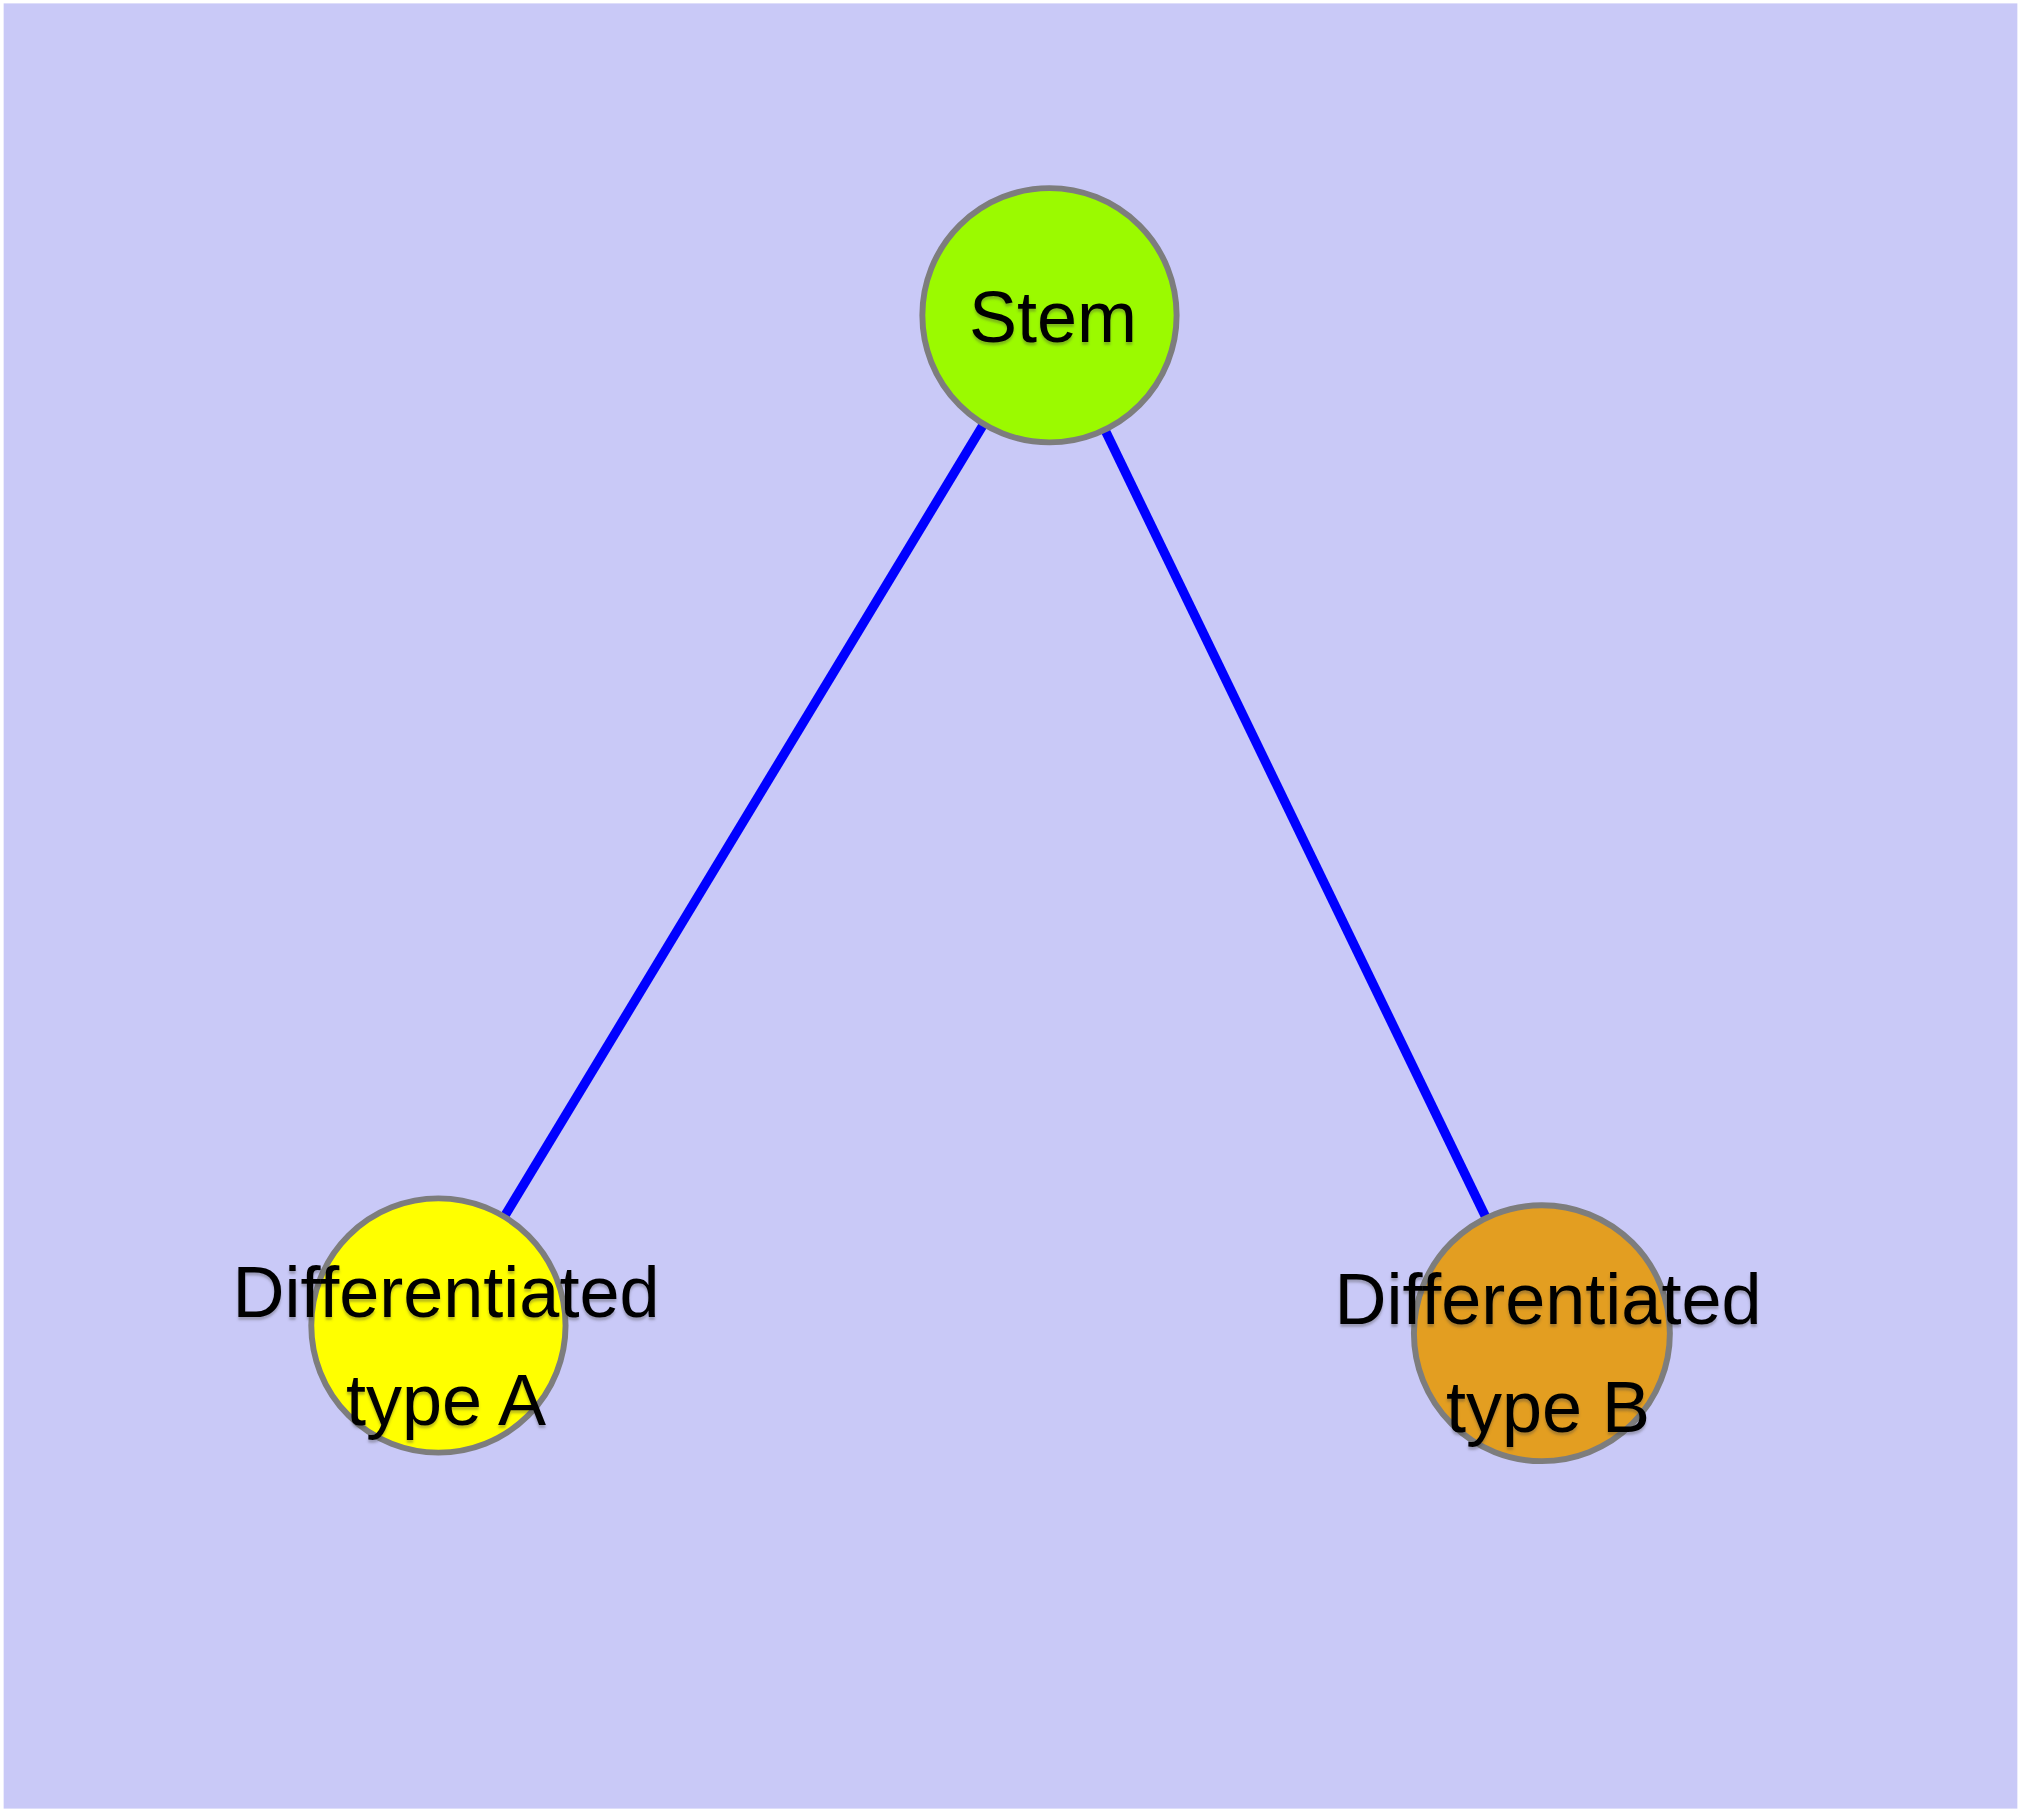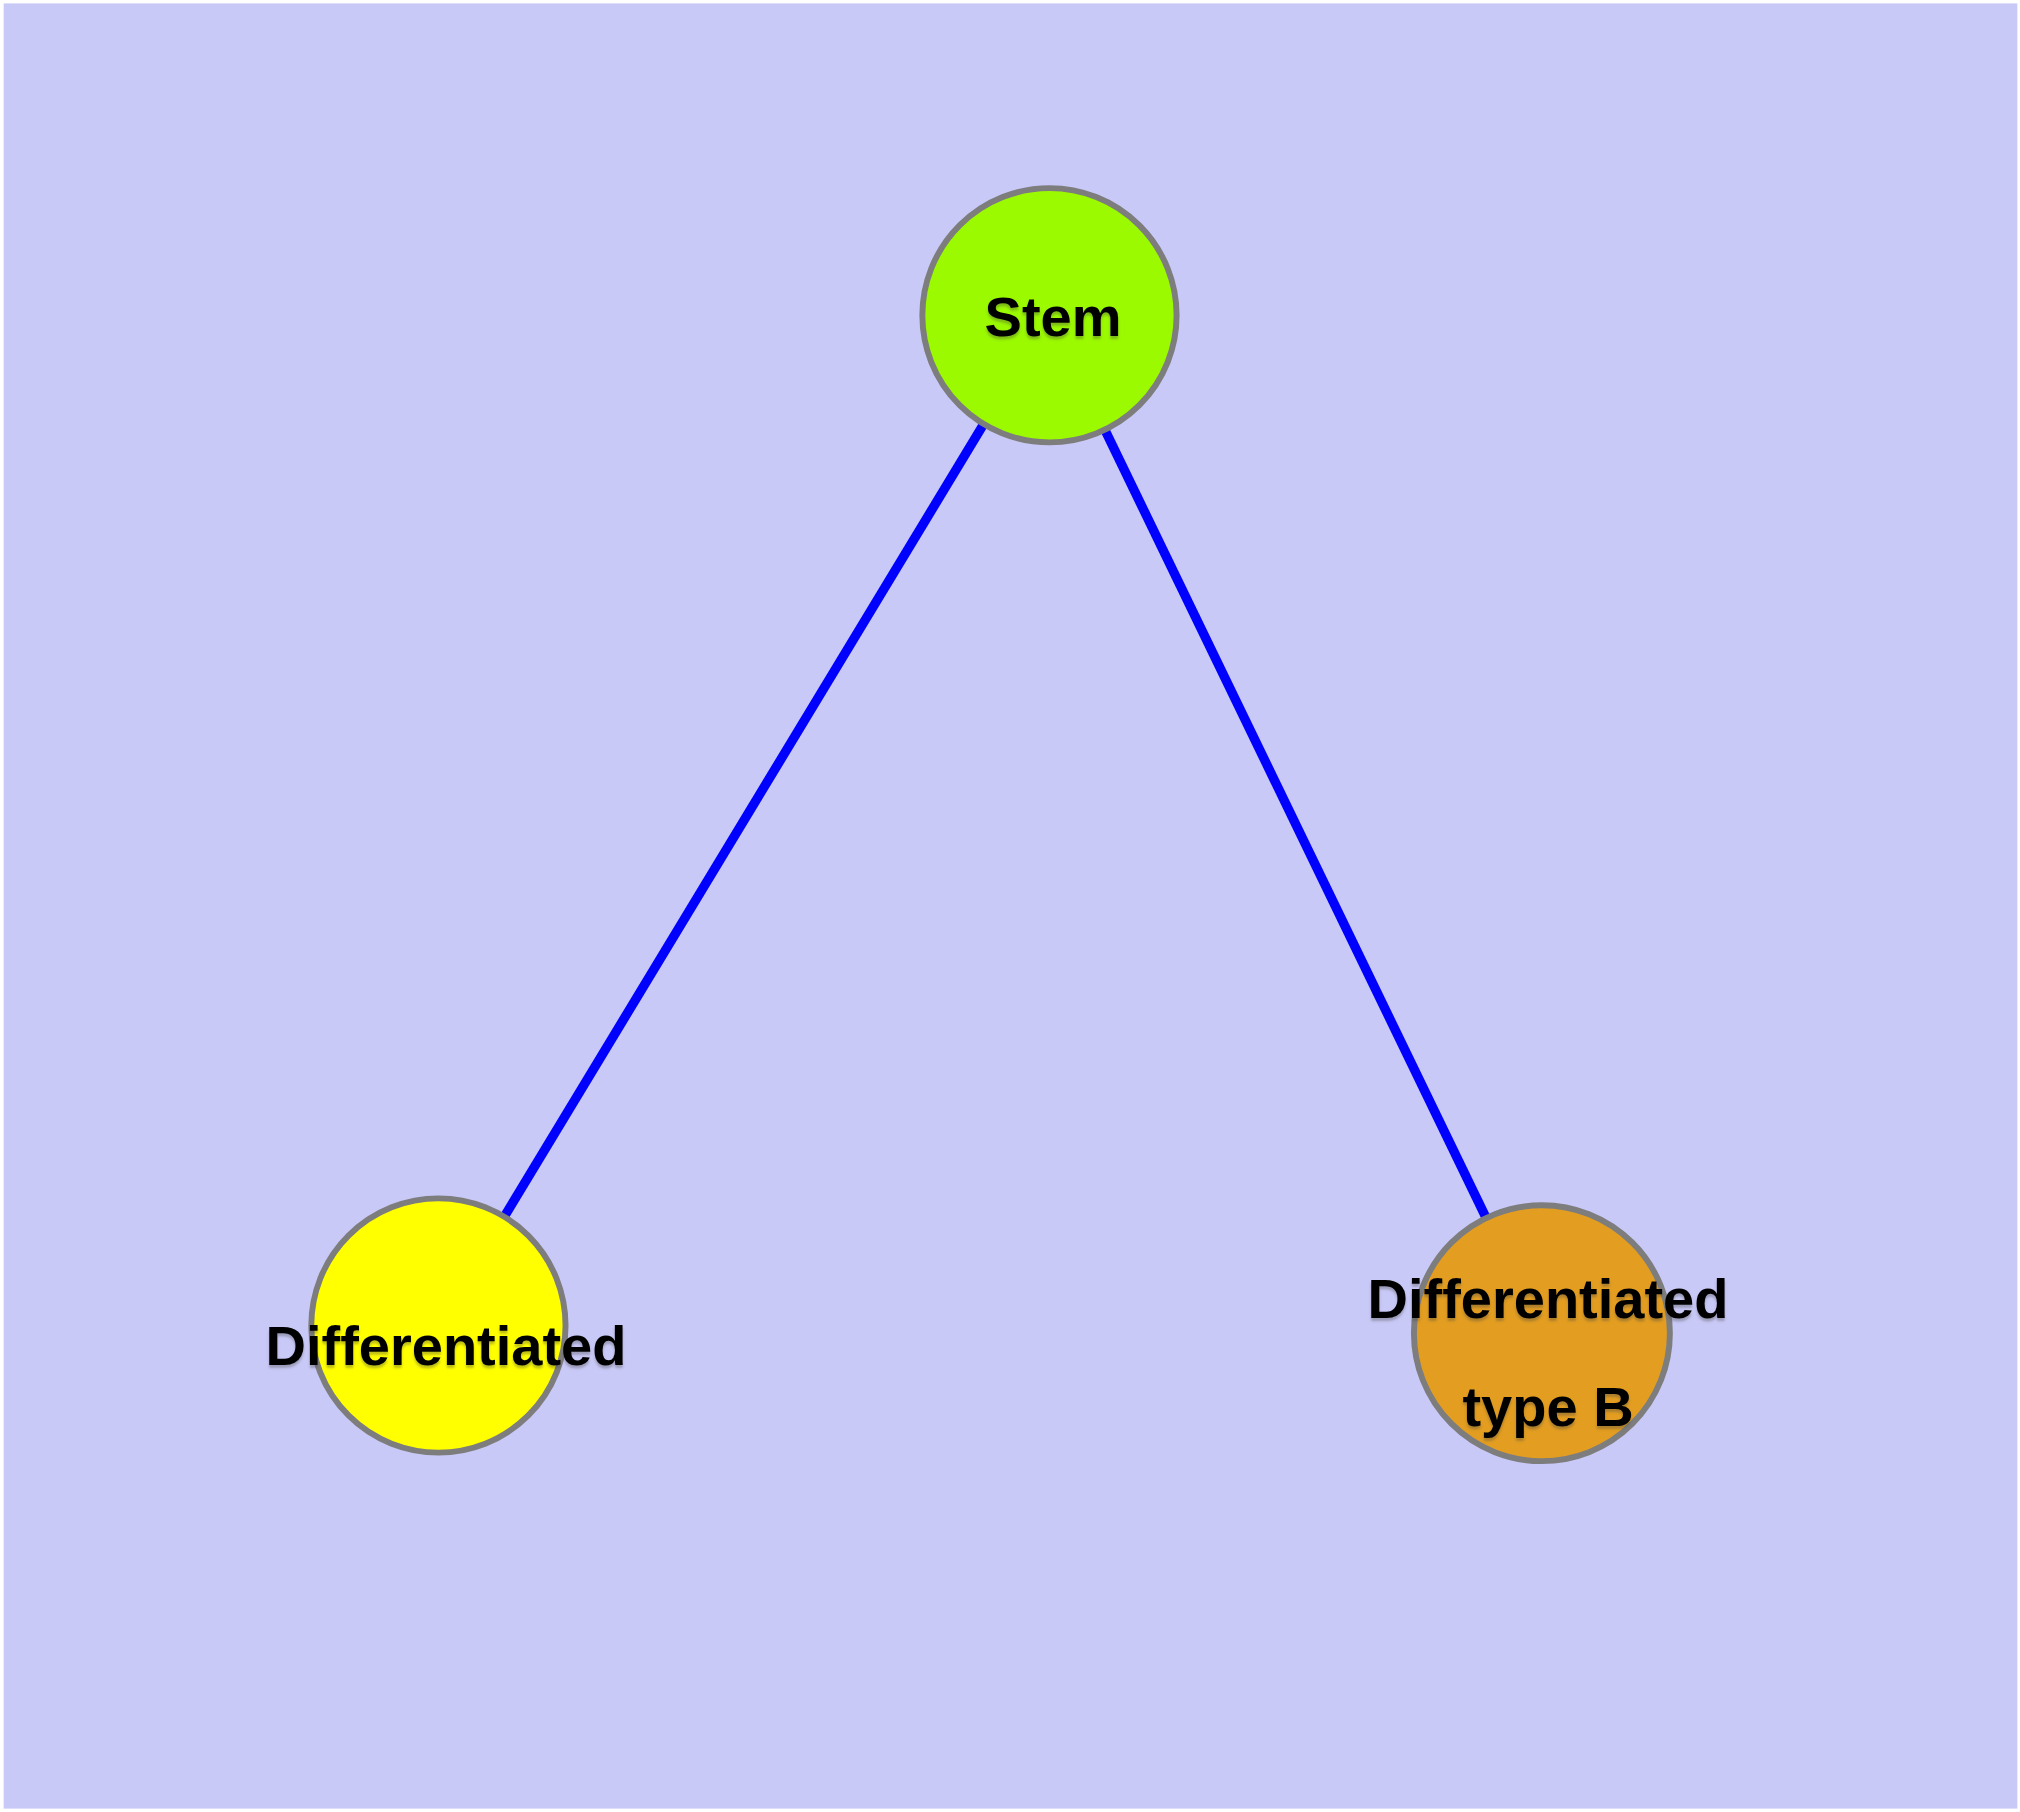--- a/index.html
+++ b/index.html
@@ -25,22 +25,22 @@
     stroke-width: 11;
     stroke-linecap: butt;
   }
   .node-circle {
     stroke-width: 7;
   }
   .label {
     position: absolute;
     transform: translate(-50%, -50%);
     color: #000000;
-    font-weight: bold;
-    font-size: 56px;
+    font-weight: normal;
+    font-size: 72px;
     line-height: 108px;
     text-align: center;
     white-space: nowrap;
     text-shadow: 0px 2.5px 2.5px rgba(70, 70, 70, 0.35);
   }
   .label span { display: block; margin-left: 24px; }
   .stem-label { left: 1053px; top: 317px; }
   .a-label    { left: 434px;  top: 1346px; }
   .b-label    { left: 1536px; top: 1353px; }
 </style>
@@ -63,20 +63,21 @@
       <circle class="node-circle" cx="517" cy="1564" r="150" fill="#FFFF00"></circle>
 
       <circle class="node-circle" cx="1819" cy="1573" r="151" fill="#E39E21"></circle>
     </g>
   </svg>
 
   <div class="label stem-label">Stem</div>
 
   <div class="label a-label">
     <span>Differentiated</span>
+    <span>type A</span>
   </div>
 
   <div class="label b-label">
     <span>Differentiated</span>
     <span>type B</span>
   </div>
 
 </div>
 
 

